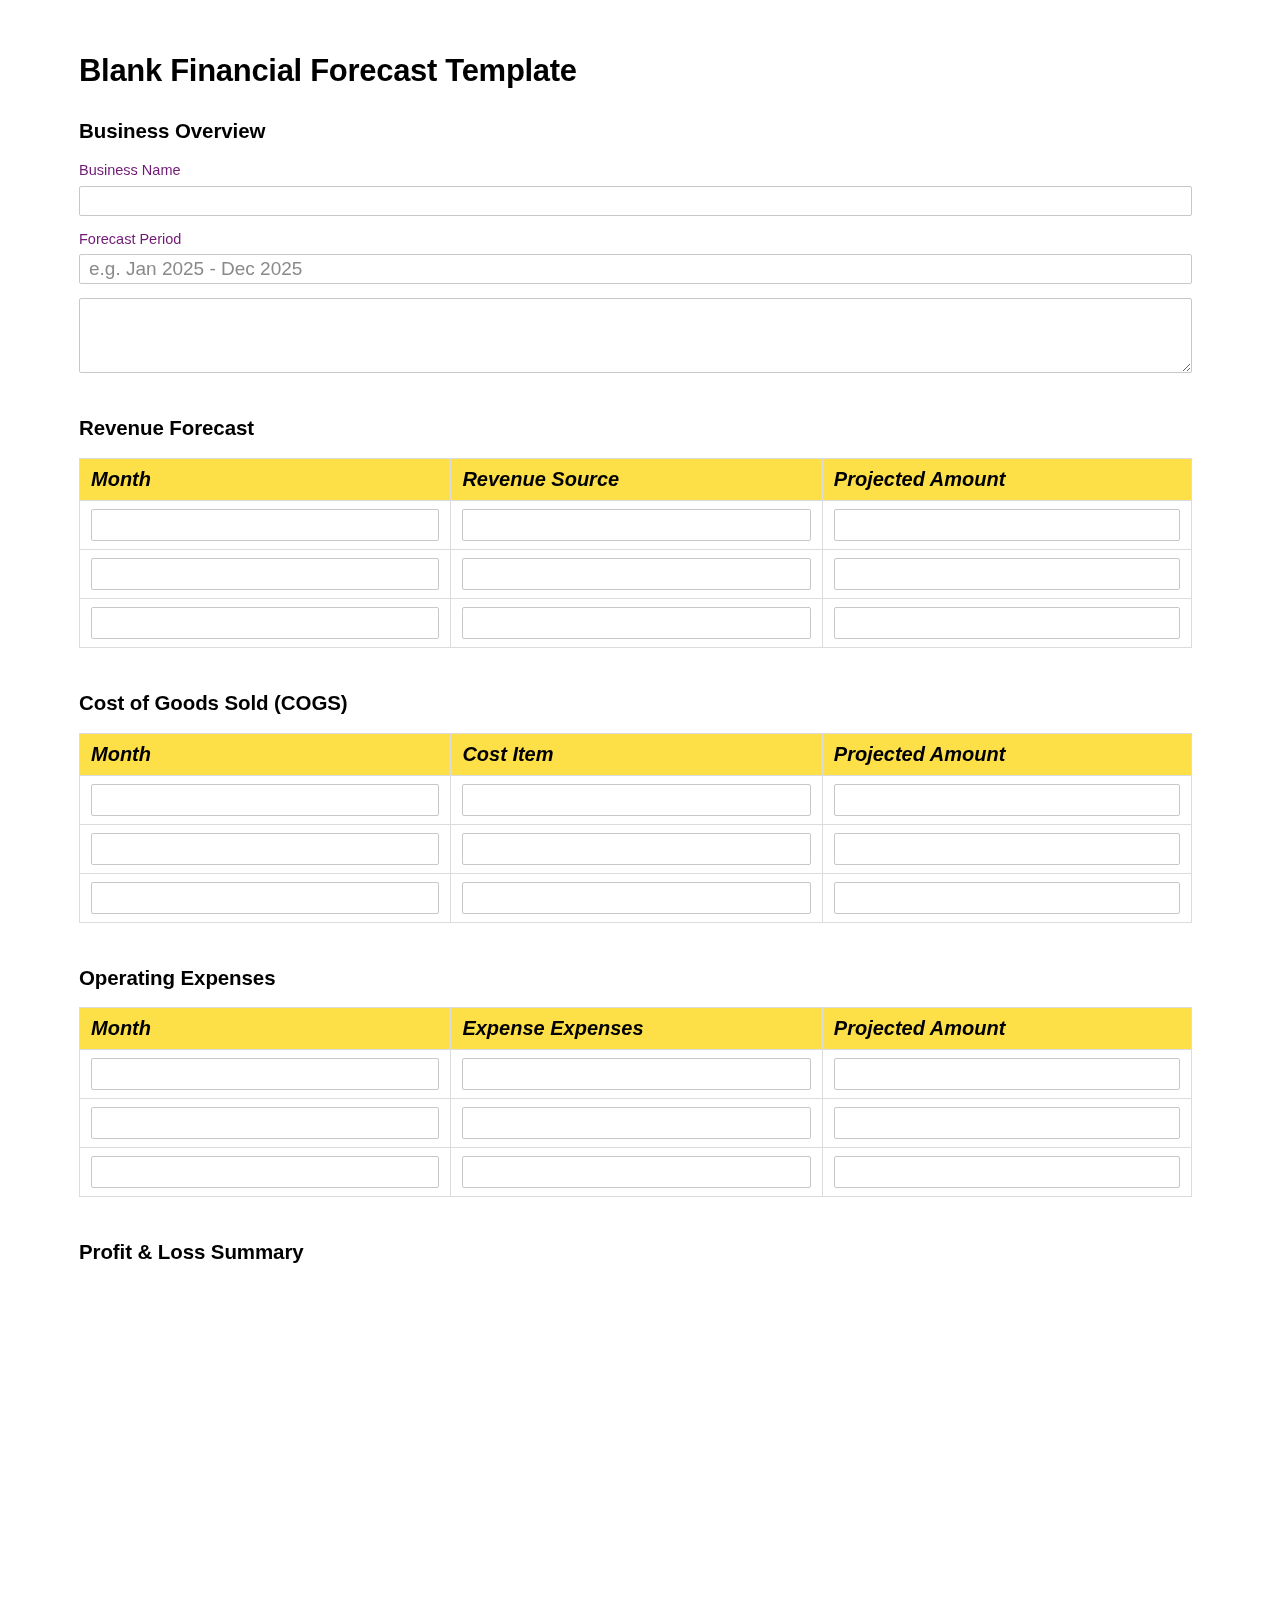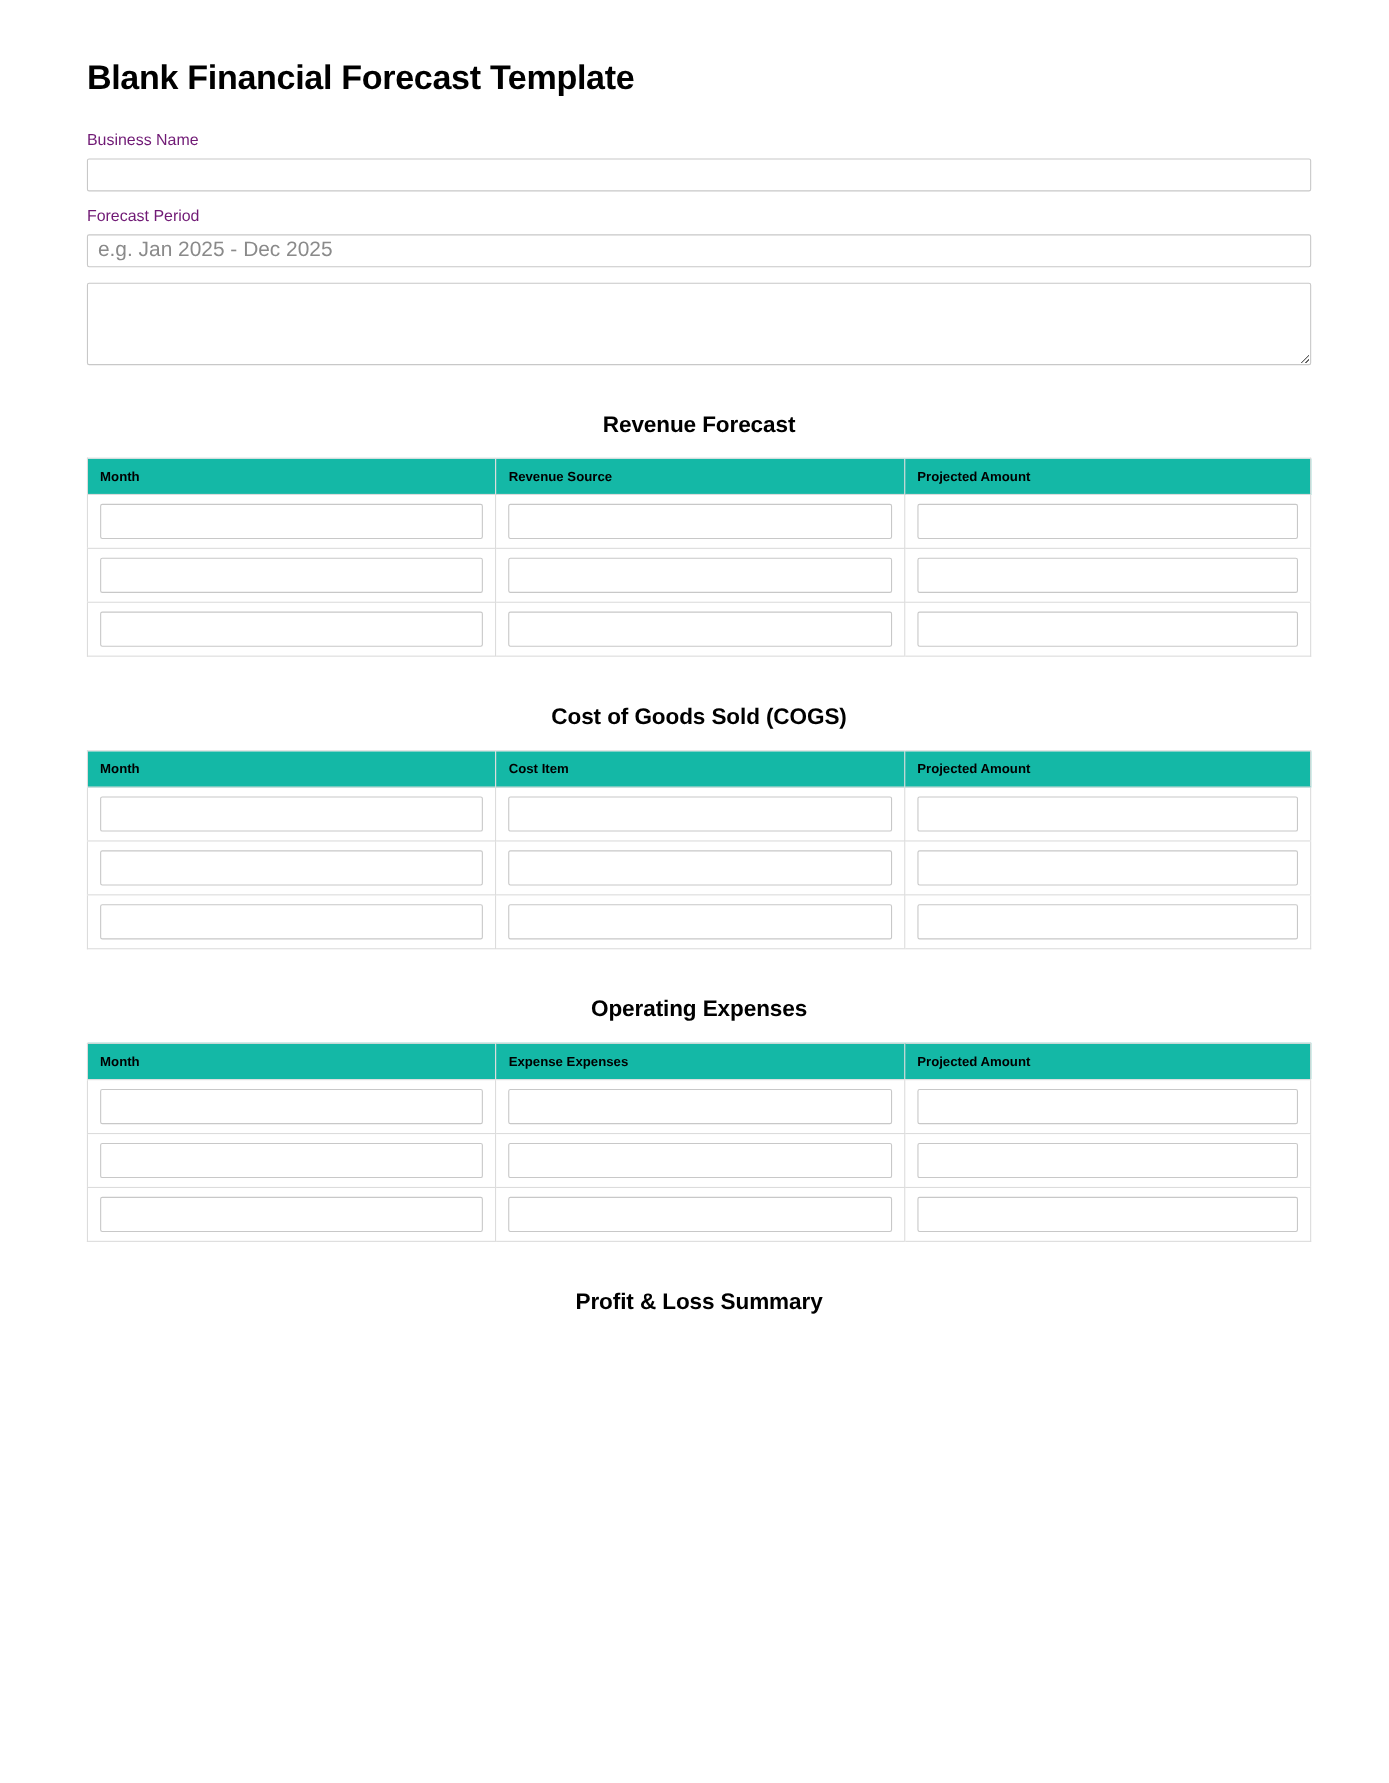--- a/index.html
+++ b/index.html
@@ -37,21 +37,20 @@
   .section-title {
     font-size: 20.5px;
     font-weight: bold;
     line-height: 1.2;
     letter-spacing: -0.1px;
     margin: 0 0 17px 0;
     color: #000000;
   }
   .section-title.spaced {
     margin-top: 43px;
-    text-align: center;
   }
   .field-label {
     font-size: 14.5px;
     line-height: 1.3;
     color: #701a75;
     margin: 0 0 6px 0;
     display: block;
   }
   .field-block {
     margin-bottom: 14px;
@@ -94,28 +93,29 @@
     border-collapse: collapse;
     table-layout: fixed;
     border: 1px solid #dcdcdc;
     margin: 0 0 4px 0;
   }
   table.grid col.c1 { width: 33.4%; }
   table.grid col.c2 { width: 33.4%; }
   table.grid col.c3 { width: 33.2%; }
   table.grid th {
     text-align: left;
-    font-size: 12px;
+    font-size: 20px;
     font-weight: bold;
     color: #000000;
     padding: 9px 11px;
     border: 1px solid #dcdcdc;
     border-top: none;
-    background: #14b8a6;
+    background: #fde047;
     white-space: nowrap;
+    font-style: italic;
   }
   table.grid td {
     padding: 8px 11px;
     border: 1px solid #dcdcdc;
     background: #ffffff;
     vertical-align: middle;
   }
   table.grid td:first-child, table.grid th:first-child { border-left: none; }
   table.grid td:last-child, table.grid th:last-child { border-right: none; }
   table.grid tr:last-child td { border-bottom: none; }
@@ -134,20 +134,21 @@
     outline: none;
   }
 </style>
 </head>
 <body>
 
 <div class="page">
 
   <h1 class="doc-title">Blank Financial Forecast Template</h1>
 
+  <h2 class="section-title">Business Overview</h2>
 
   <div class="field-block">
     <label class="field-label">Business Name</label>
     <input class="text-input" type="text" value="" style="">
   </div>
 
   <div class="field-block">
     <label class="field-label">Forecast Period</label>
     <input class="text-input" type="text" placeholder="e.g. Jan 2025 - Dec 2025" style="">
   </div>

